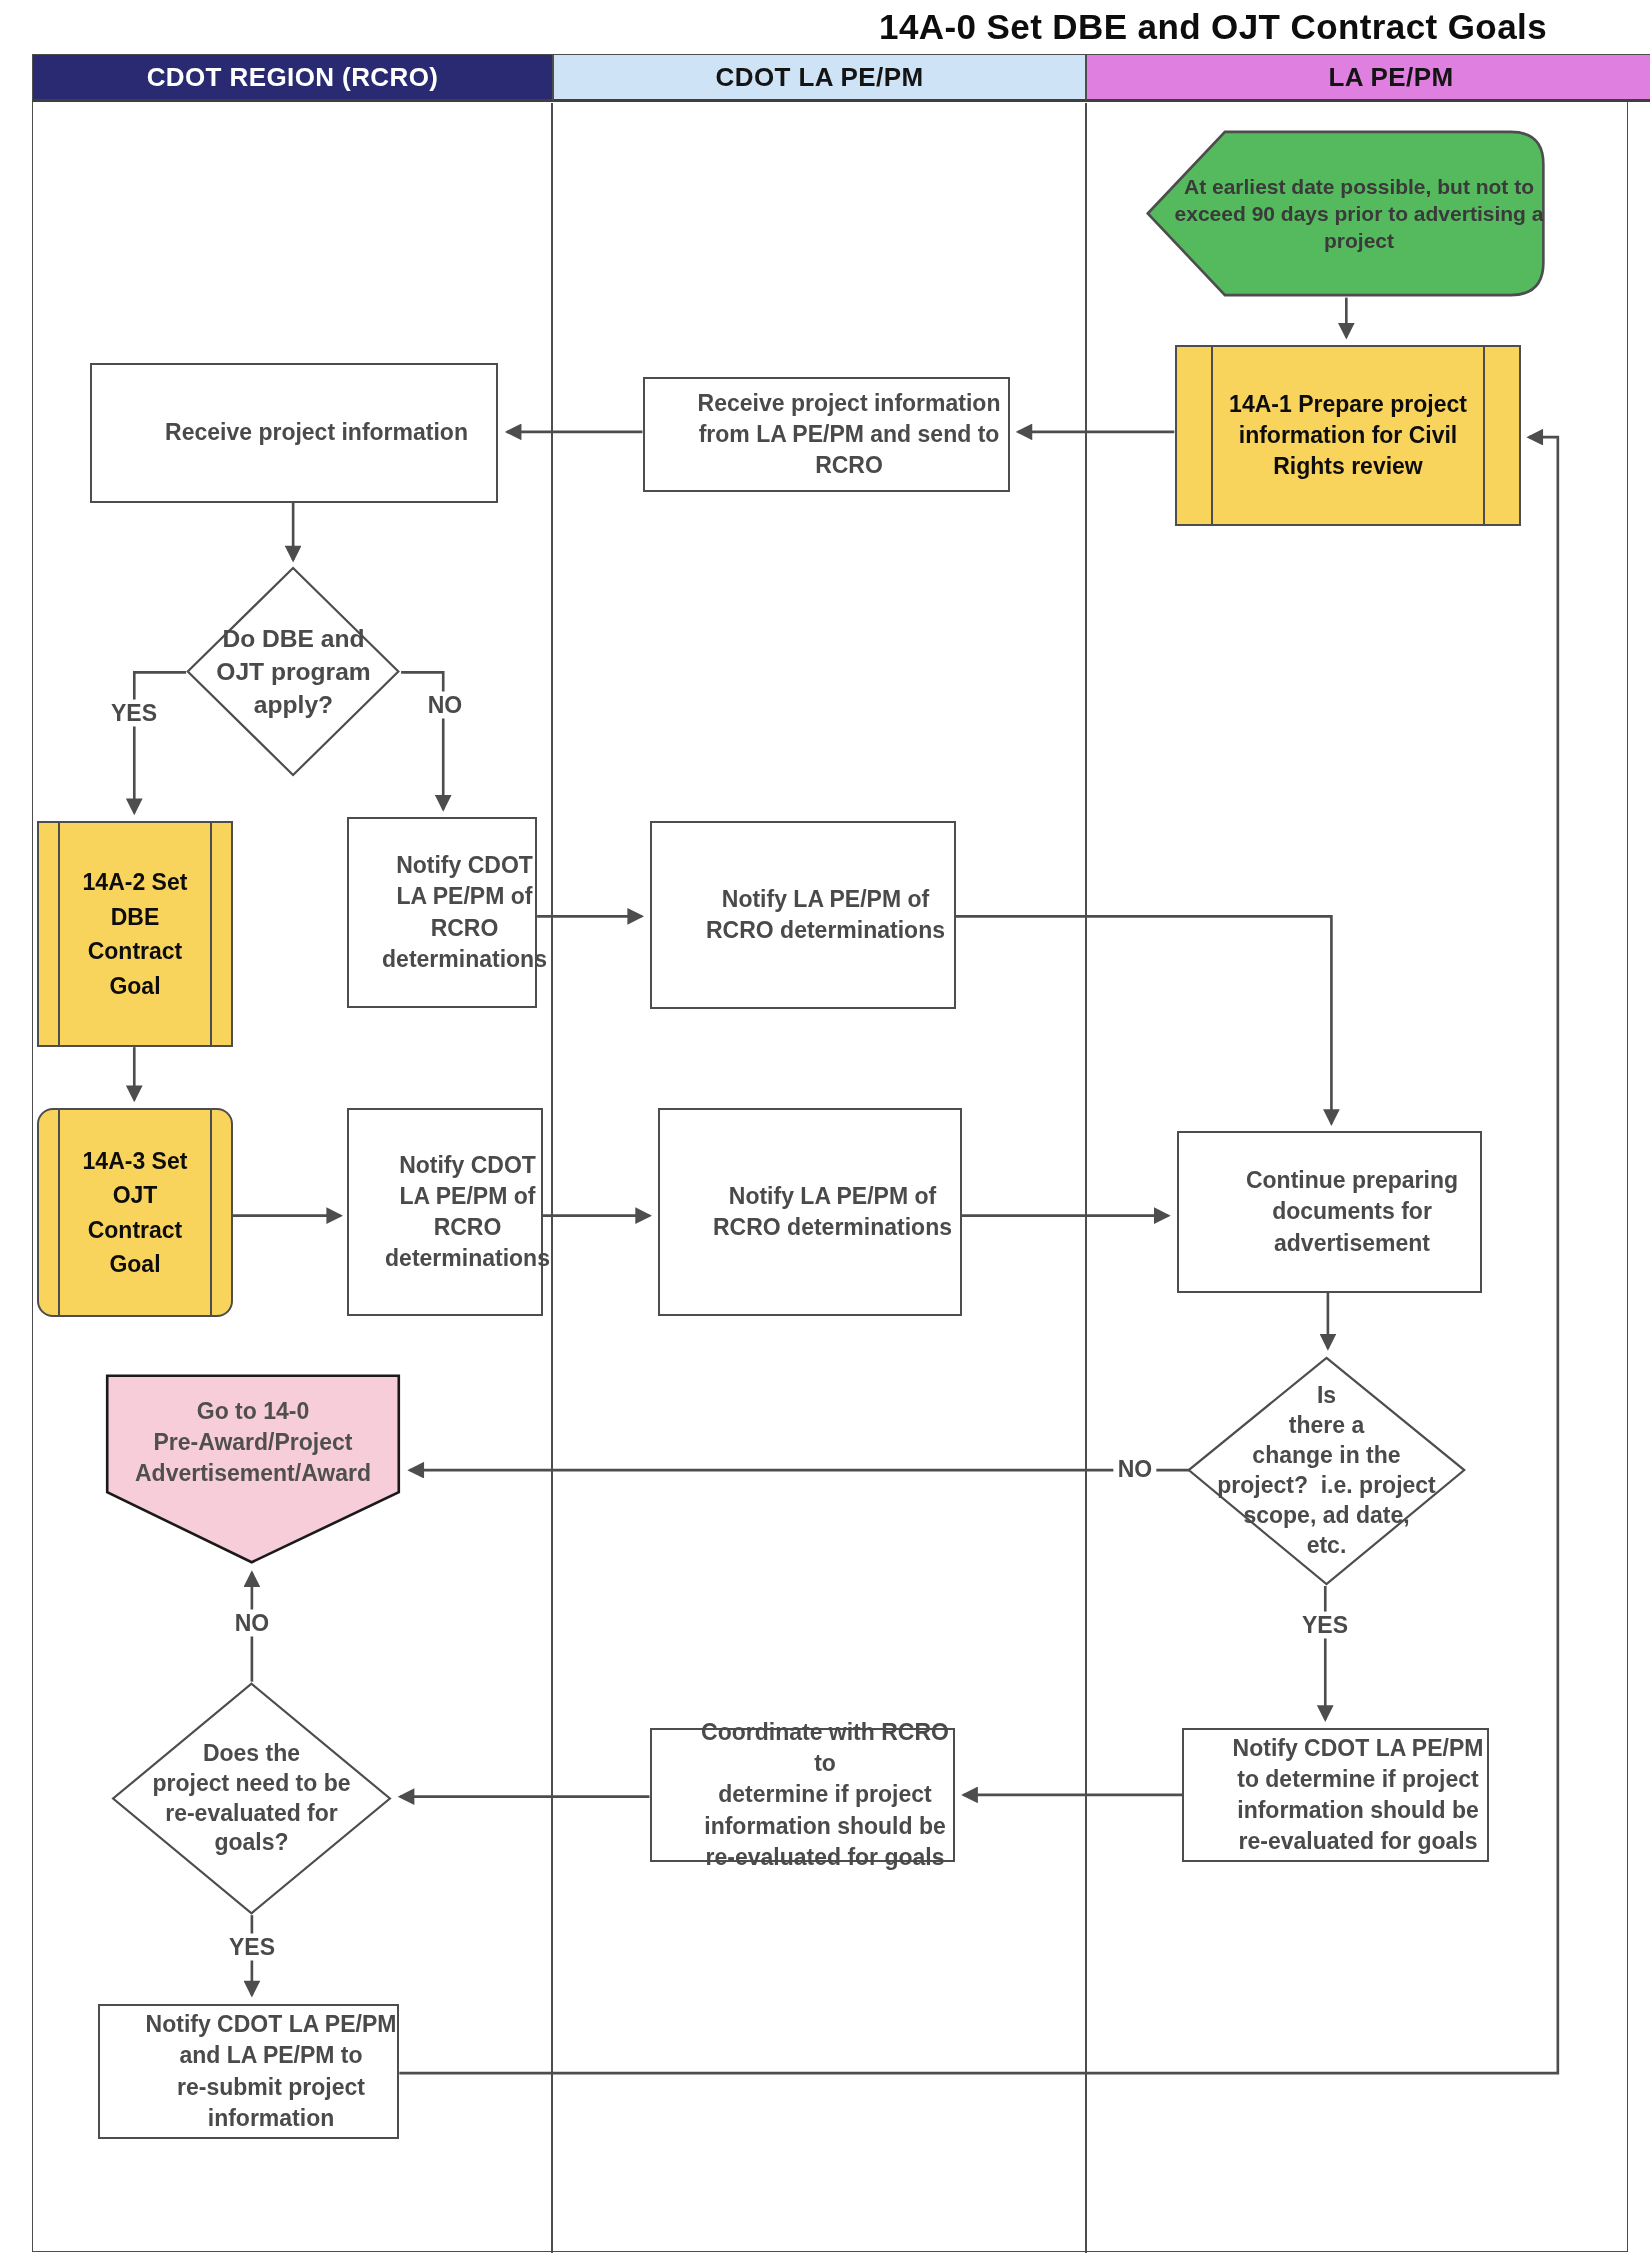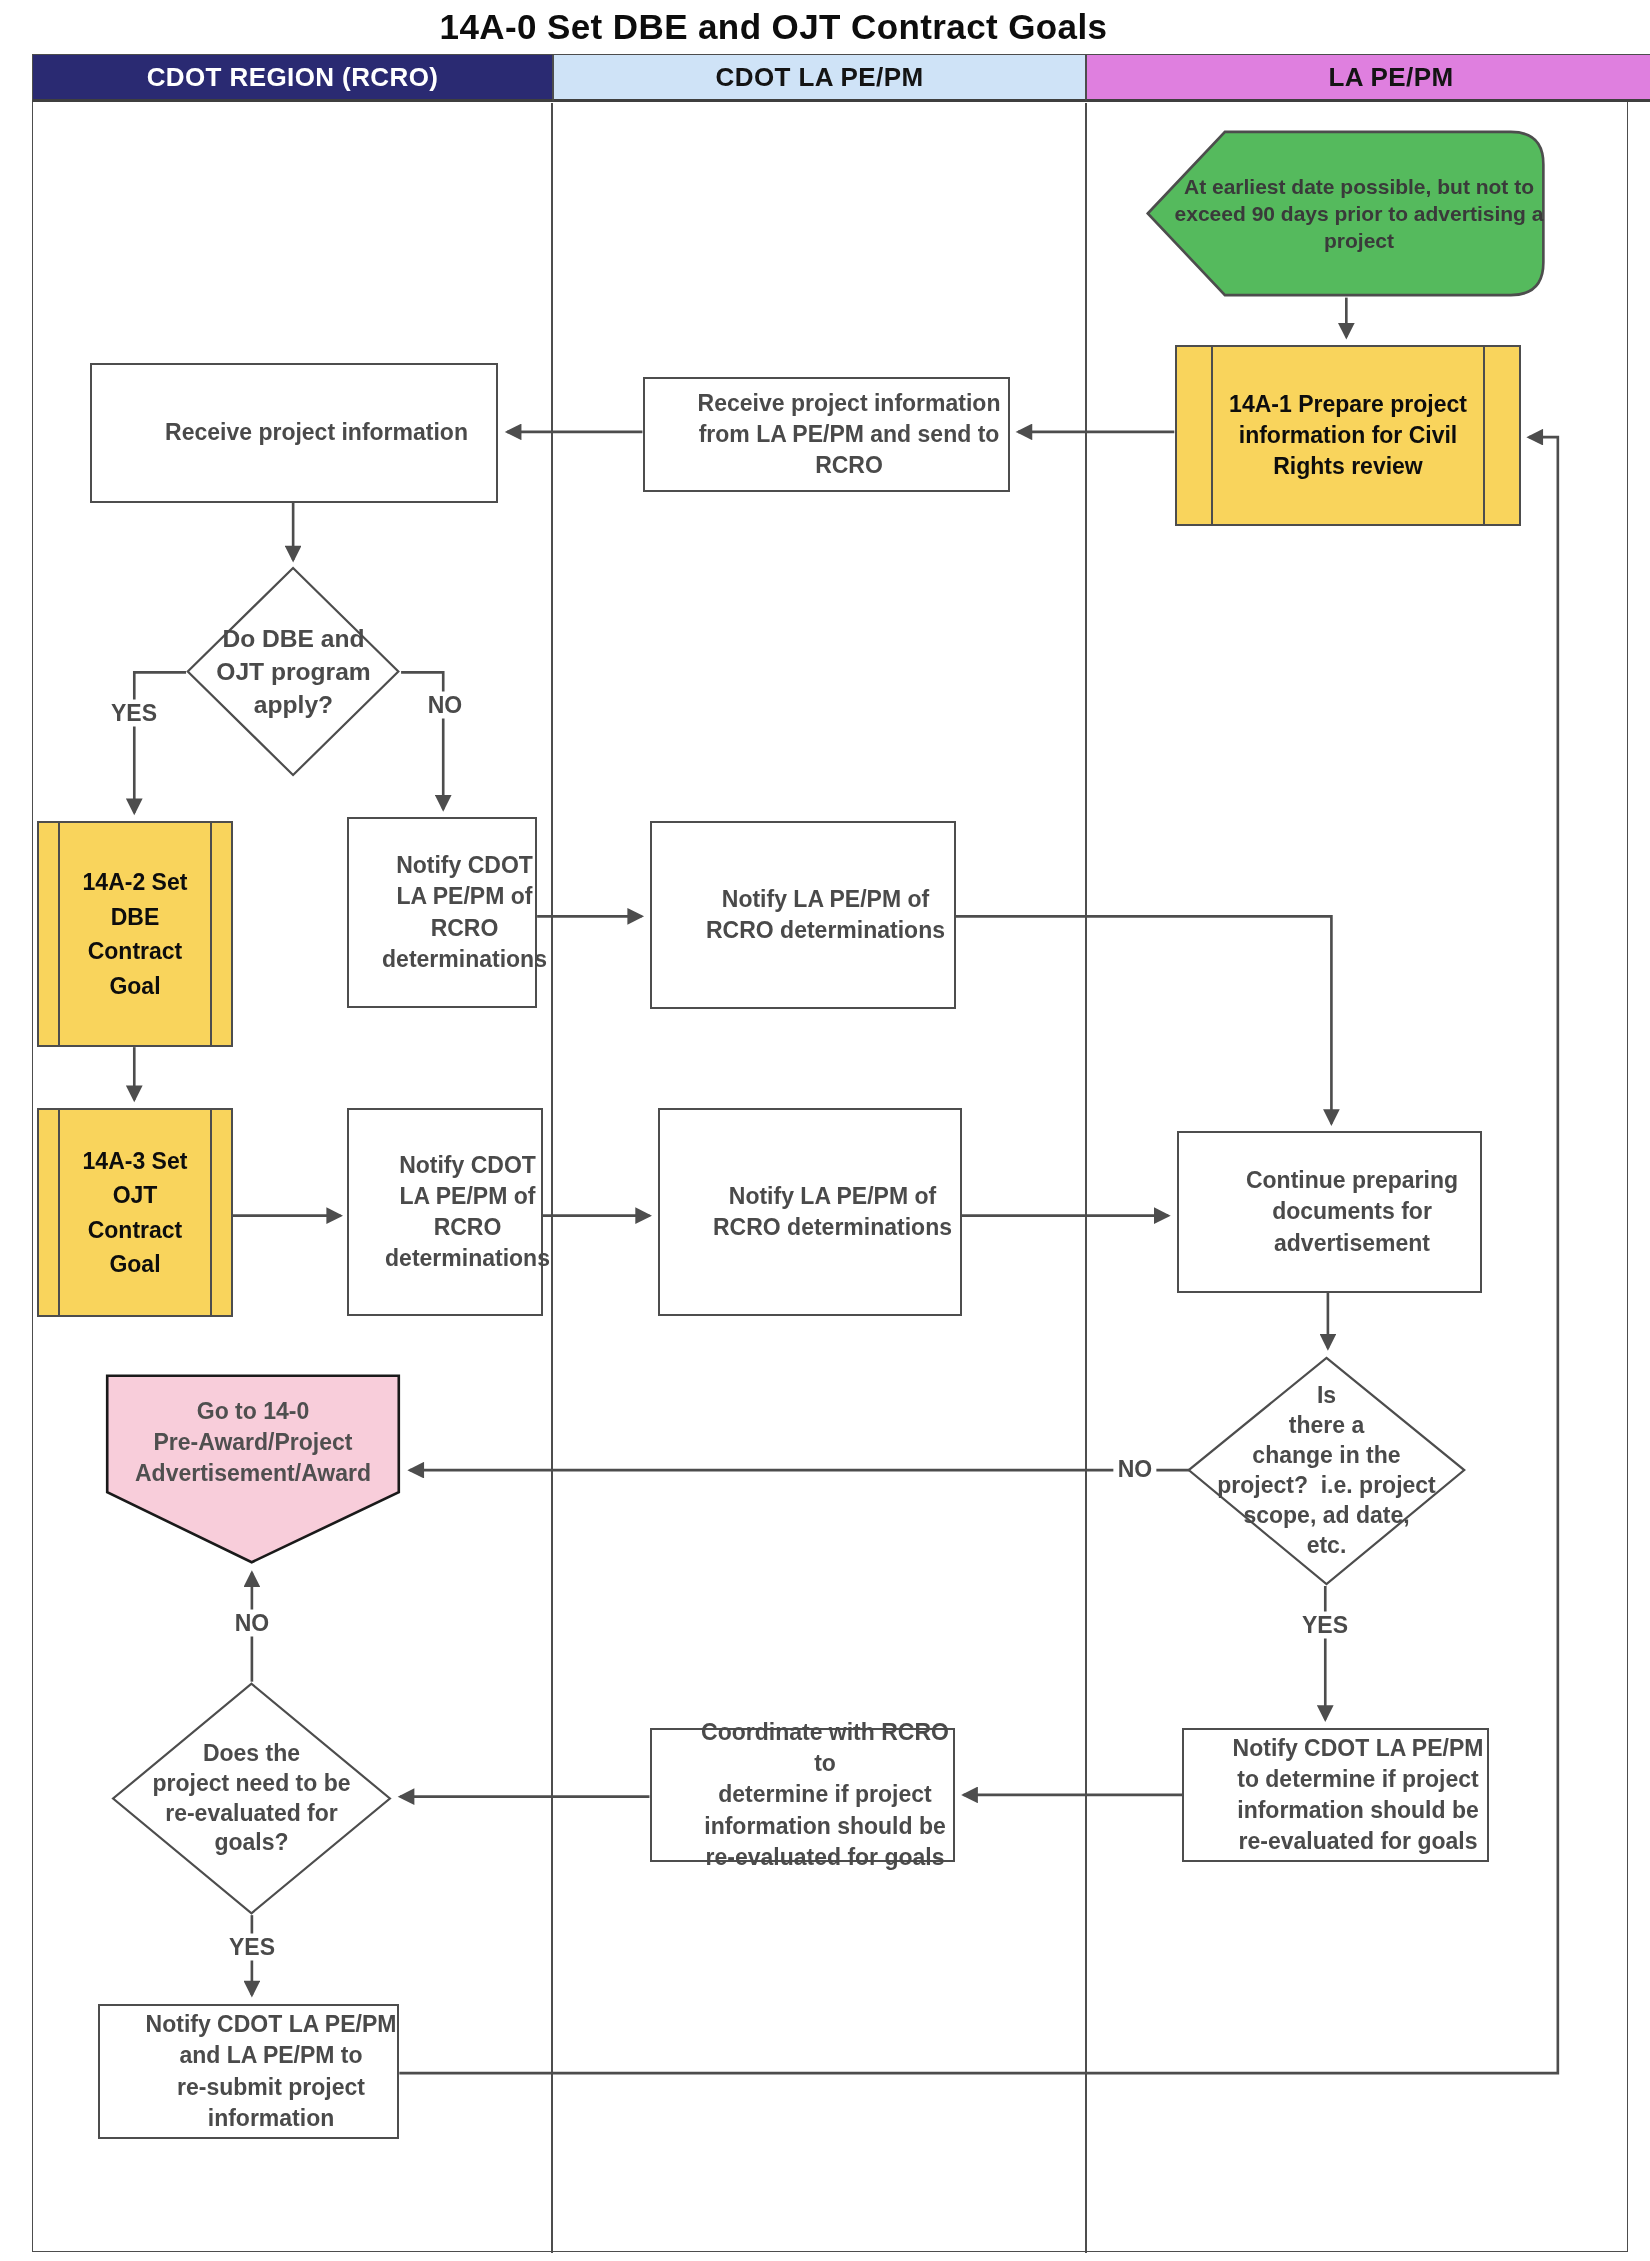--- a/index.html
+++ b/index.html
@@ -6,21 +6,21 @@
     --navy:#2a2a72; --lightblue:#cfe3f7; --orchid:#df7fdf;
     --green:#55ba5d; --yellow:#f9d45c; --pink:#f8cdda;
     --line:#4d4d4d; --graytext:#4a4a4a; --shadow:#3f3f3f;
   }
   html,body{margin:0;padding:0;background:#ffffff;}
   #canvas{
     position:relative;width:1650px;height:2261px;background:#ffffff;overflow:hidden;
     font-family:"Liberation Sans","DejaVu Sans",sans-serif;font-weight:bold;
   }
   .title{
-    position:absolute;left:0;top:7px;width:1547px;text-align:center;
+    position:absolute;left:0;top:7px;width:1547px;text-align:right;
     font-size:35px;color:#0d0d0d;letter-spacing:0.4px;
   }
   .outer-border{
     position:absolute;left:32px;top:54px;width:1596px;height:2198px;
     border:1.8px solid var(--line);box-sizing:border-box;
   }
   .vline{position:absolute;width:1.8px;background:var(--line);top:103px;height:2150px;}
   .lane-head{
     position:absolute;top:54px;height:48px;box-sizing:border-box;
     border:0.9px solid var(--line);border-bottom:3.5px solid var(--shadow);
@@ -138,21 +138,21 @@
 LA PE/PM of
 RCRO
 determinations</span>
   </div>
 
   <div class="node proc" style="left:650px;top:821px;width:306px;height:188px;">
     <span>Notify LA PE/PM of
 RCRO determinations</span>
   </div>
 
-  <div class="node predef" style="left:37px;top:1108px;width:196px;height:209px;line-height:1.5;">
+  <div class="node predef" style="left:37px;top:1108px;width:196px;height:209px;line-height:1.5;border-radius:16px;">
     <span class="bar l"></span>
     <span class="bar r"></span>
     <span>14A-3 Set
 OJT
 Contract
 Goal</span>
   </div>
 
   <div class="node proc" style="left:347px;top:1108px;width:196px;height:208px;">
     <span>Notify CDOT

